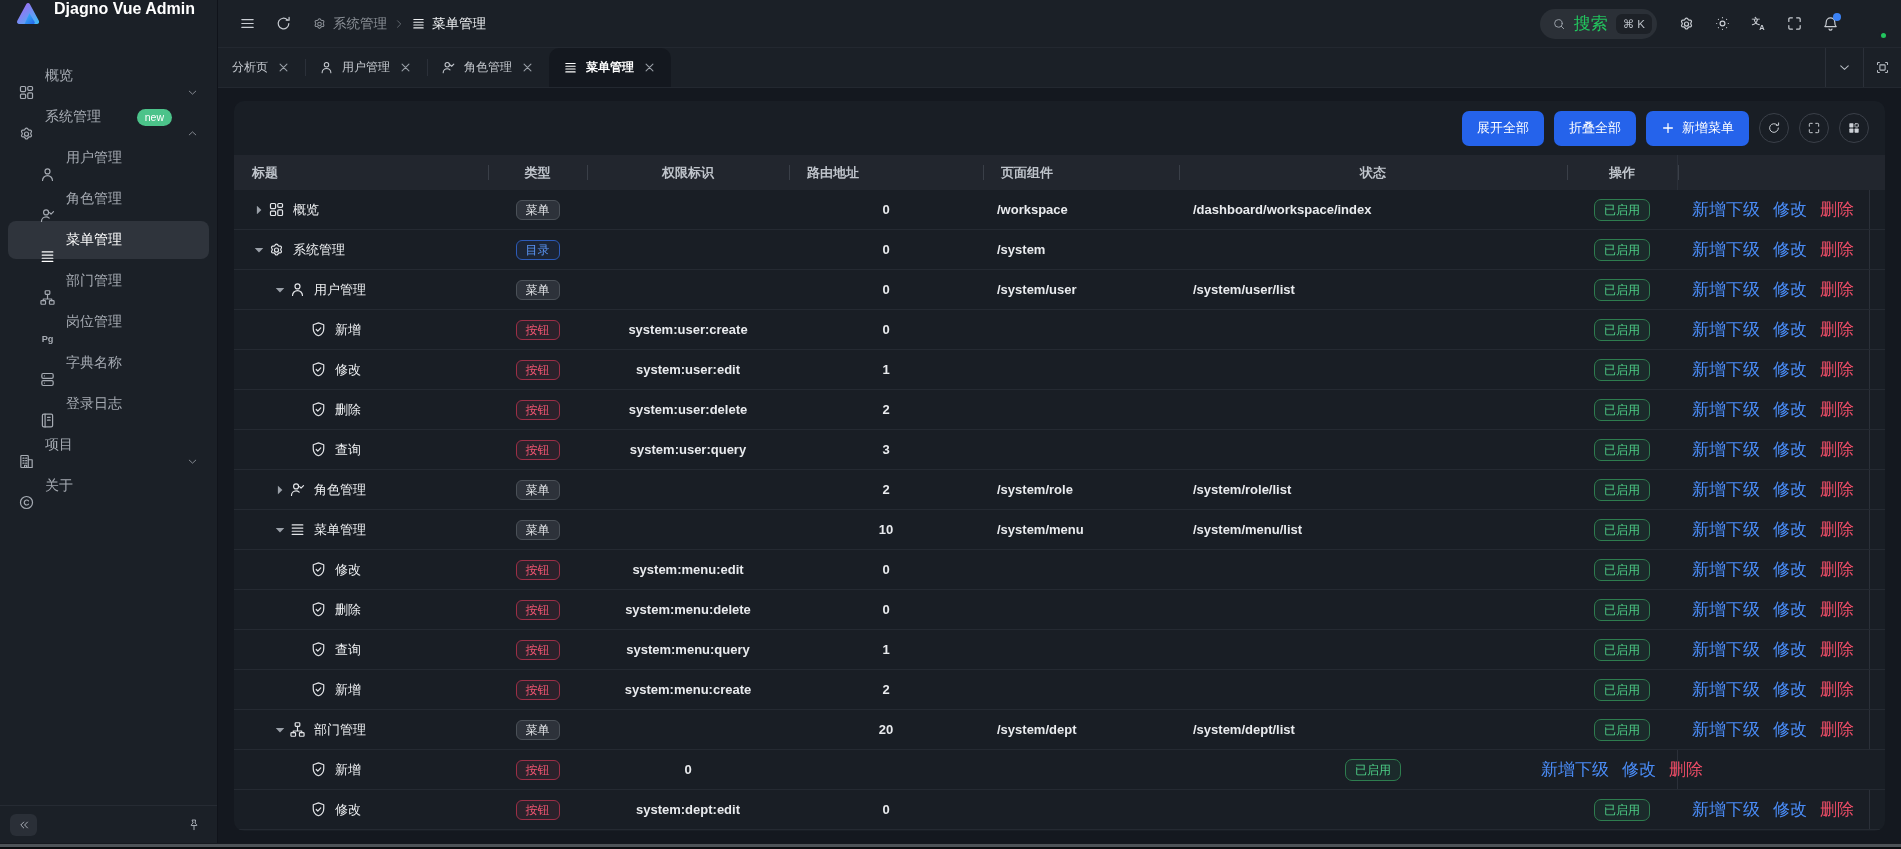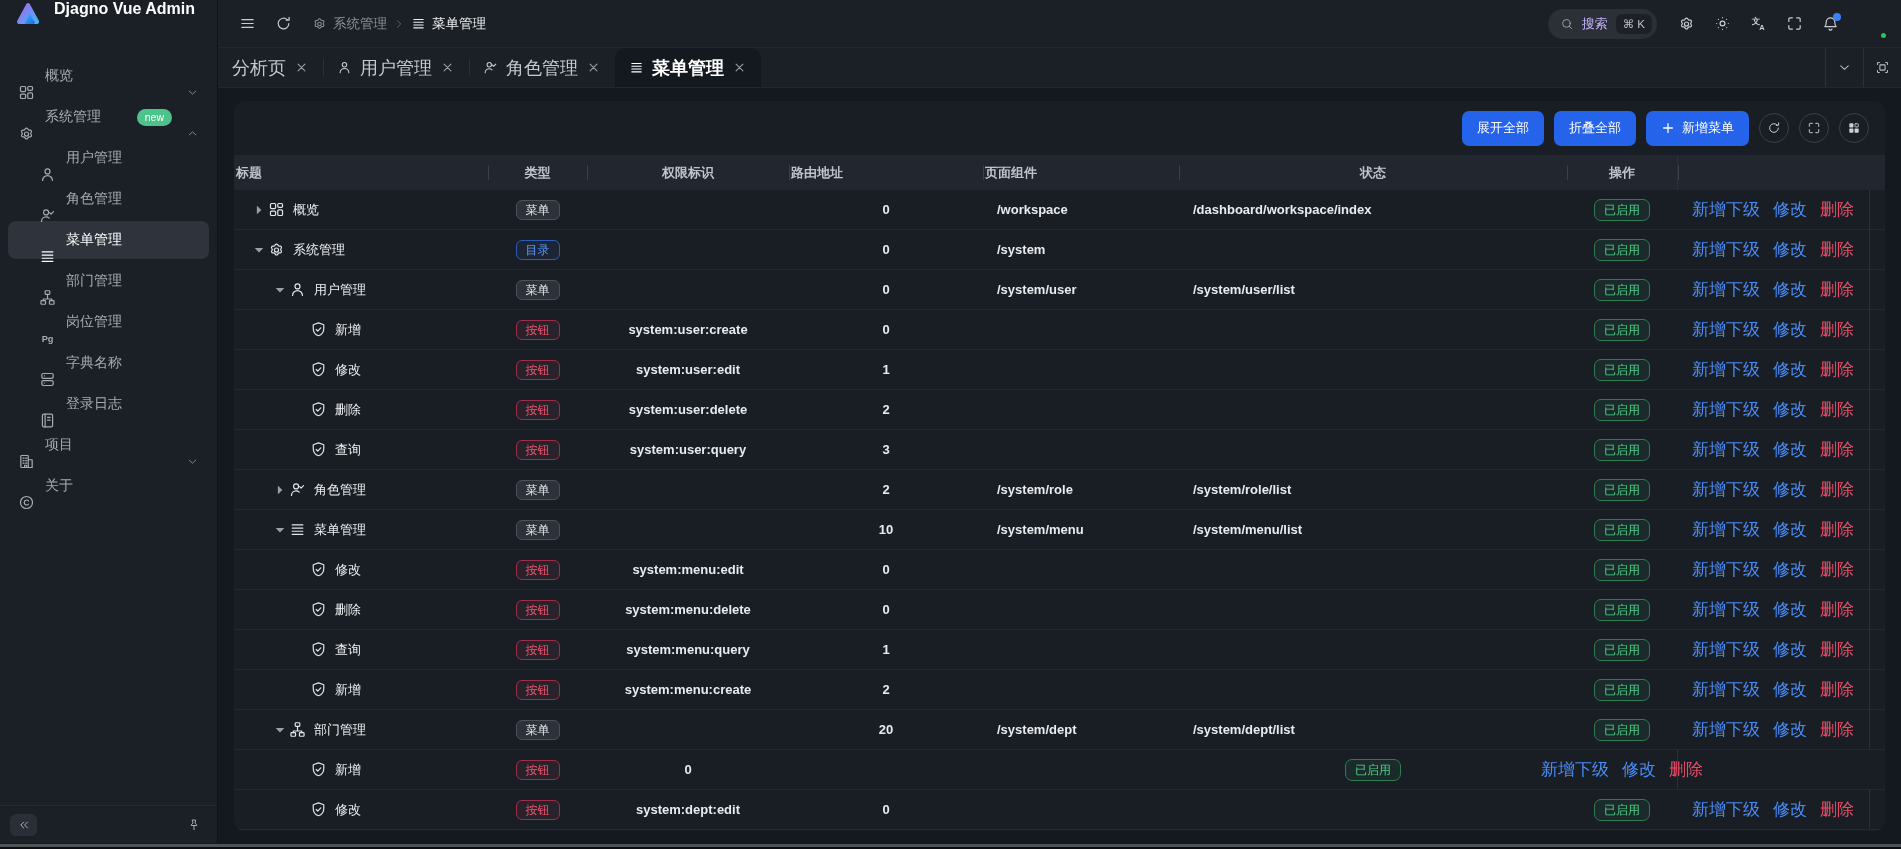--- a/index.html
+++ b/index.html
@@ -33,32 +33,32 @@
   .tb-icon-btn .ic { width:17px; height:17px; }
   .breadcrumb { display:flex; align-items:center; gap:6px; margin-left:8px; }
   .crumb { display:flex; align-items:center; gap:6px; font-size:13.5px; cursor:pointer; }
   .crumb .ic { width:15px; height:15px; }
   .crumb.dim { color:#8b9097; }
   .crumb.cur { color:#eef0f2; }
   .crumb-sep { color:#6c7179; width:12px; height:12px; }
   .topbar .spring { flex:1; }
   .search-pill { height:30px; background:#2b3037; border-radius:15px; display:flex; align-items:center; gap:8px; padding:0 5px 0 12px; cursor:pointer; margin-right:8px; }
   .search-pill .ic { width:14px; height:14px; color:#9aa0a8; }
-  .search-text { color:#c4b5fd; font-size:13px; }
+  .search-text { color:#22c55e; font-size:17px; }
   .kbd { background:#1d2127; border-radius:6px; color:#b9bec5; font-size:11.5px; padding:3px 7px; }
   .avatar-wrap { position:relative; width:30px; height:30px; margin-left:6px; flex:none; cursor:pointer; }
   .avatar { width:30px; height:30px; border-radius:50%; background:radial-gradient(circle at 35% 30%,#f6d9c4 0 35%,#efb9c8 60%,#e39bb4 100%); }
   .dot-online { position:absolute; right:-1px; bottom:-1px; width:9px; height:9px; border-radius:50%; background:var(--online,#22c55e); border:2px solid #1b2027; }
   .bell-wrap { position:relative; }
   .dot-notify { position:absolute; top:4px; right:4px; width:8px; height:8px; border-radius:50%; background:var(--notify,#3b82f6); }
 
   
   .tabsbar { height:40px; flex:none; background:#1b2027; display:flex; align-items:stretch; border-bottom:1px solid #232830; }
   .tabs { flex:1; display:flex; align-items:stretch; overflow:hidden; }
-  .tab { display:flex; align-items:center; gap:8px; padding:0 14px; font-size:18px; color:#c6cad0; cursor:pointer; position:relative; white-space:nowrap; }
+  .tab { display:flex; align-items:center; gap:8px; padding:0 14px; font-size:12px; color:#c6cad0; cursor:pointer; position:relative; white-space:nowrap; }
   .tab:not(.active):not(:first-child)::before { content:""; position:absolute; left:0; top:11px; bottom:11px; width:1px; background:#2b3039; }
   .tab.active { background:#14181f; color:#fff; border-radius:10px 10px 0 0; font-weight:600; }
   .tab .ic { width:15px; height:15px; }
   .tab-close { width:12px; height:12px; color:#9aa0a8; cursor:pointer; }
   .tabs-ctl { display:flex; flex:none; }
   .tabs-ctl .ctl { width:38px; display:flex; align-items:center; justify-content:center; border-left:1px solid #2b3039; color:#b9bec5; cursor:pointer; }
   .tabs-ctl .ic { width:15px; height:15px; }
 
   
   .content { flex:1; background:#14181f; padding:13px 16px 0; min-height:0; }
@@ -67,21 +67,21 @@
   .btn-blue { background:var(--accent,#2563eb); color:#fff; border:none; height:35px; padding:0 15px; border-radius:7px; font-size:13px; font-family:inherit; cursor:pointer; display:flex; align-items:center; gap:7px; }
   .btn-blue .ic { width:14px; height:14px; }
   .circle-btn { width:30px; height:30px; border-radius:50%; border:1px solid #3b4049; color:#cdd1d7; display:flex; align-items:center; justify-content:center; cursor:pointer; background:transparent; }
   .circle-btn .ic { width:14px; height:14px; }
   .circle-btn:first-of-type { margin-left:8px; }
 
   
   .grid { display:grid; grid-template-columns:254px 99px 202px 194px 196px 388px 110px 192px 1fr; align-items:center; }
   .thead { height:35px; background:#22262e; color:#bfc4cb; font-size:13px; font-weight:600; flex:none; }
   .th { position:relative; height:100%; display:flex; align-items:center; justify-content:center; }
-  .th.left { justify-content:flex-start; padding-left:2px; }
+  .th.left { justify-content:flex-start; padding-left:18px; }
   .th:not(:first-child)::before { content:""; position:absolute; left:0; top:10px; bottom:10px; width:1px; background:#3a3f48; }
   .tbody { flex:1; overflow:hidden; }
   .tr { height:40px; border-bottom:1px solid #252a32; font-size:13px; }
   .td { display:flex; align-items:center; justify-content:center; height:100%; }
   .td.left { justify-content:flex-start; padding-left:14px; }
   .td.spacer, .th.spacer { border-left:1px solid #2b3039; }
   .title-cell { display:flex; align-items:center; height:100%; }
   .caret-slot { width:18px; height:14px; flex:none; display:flex; align-items:center; color:#9aa0a8; cursor:pointer; }
   .row-ic { width:17px; height:17px; flex:none; color:#e3e5e8; margin-right:8px; }
   .row-title { color:#eef0f2; font-weight:500; white-space:nowrap; }

